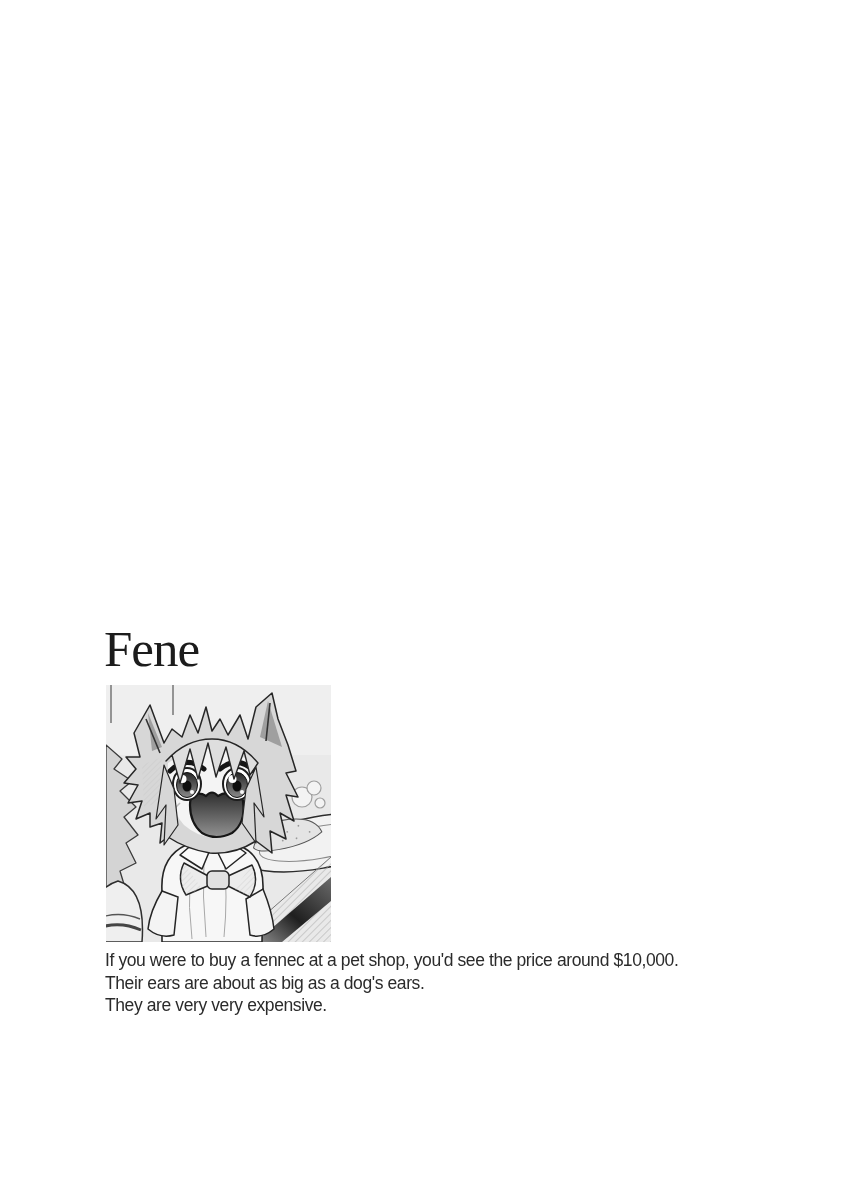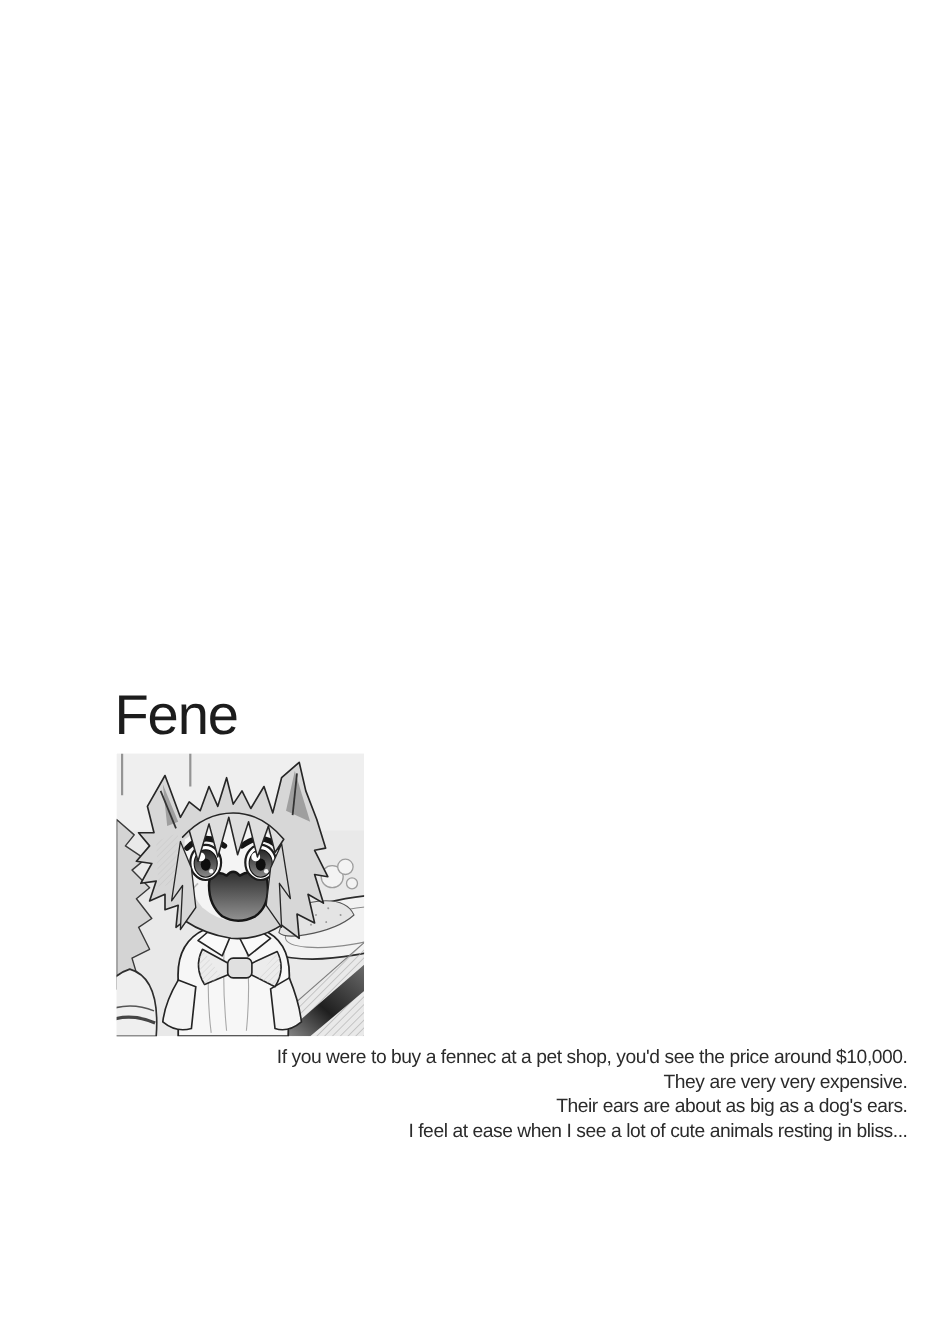--- a/index.html
+++ b/index.html
@@ -14,38 +14,37 @@
   }
   .title {
     position: absolute;
     left: 104px;
     top: 624px;
     font-size: 51px;
     font-weight: 500;
     letter-spacing: -1px;
     color: #1c1c1c;
     line-height: 1.0;
-    font-family: Liberation Sans, sans-serif;
+    font-family: Liberation Serif, serif;
   }
   .panel {
     position: absolute;
     left: 106px;
     top: 685px;
     width: 225px;
     height: 257px;
     line-height: 0;
   }
   .panel svg { display: block; }
   .notes {
     position: absolute;
     left: 105px;
     top: 949px;
     width: 720px;
     color: #2b2b2b;
-    text-align: right;
   }
   .note-line {
     font-size: 17.5px;
     letter-spacing: -0.4px;
     line-height: 22.5px;
     white-space: nowrap;
     color: #2b2b2b;
   }
 </style>
 </head>
@@ -189,18 +188,17 @@
                  L110,92 L102,58 L92,94 L84,64 L74,98 L66,70 Z" fill="#dedede" stroke="#262626" stroke-width="1.4" stroke-linejoin="round"></path>
 
         <path d="M58,80 L50,134 L60,120 L58,160 L72,140 L68,104 Z" fill="#d7d7d7" stroke="#262626" stroke-width="1.2" stroke-linejoin="round"></path>
         <path d="M150,82 L158,132 L148,118 L150,158 L136,138 L140,104 Z" fill="#d7d7d7" stroke="#262626" stroke-width="1.2" stroke-linejoin="round"></path>
       </g>
     </svg>
   </figure>
 
   <div class="notes">
     <div class="note-line">If you were to buy a fennec at a pet shop, you'd see the price around $10,000.</div>
+    <div class="note-line">Their ears are about as big as a dog's ears.</div>
     <div class="note-line">They are very very expensive.</div>
-    <div class="note-line">Their ears are about as big as a dog's ears.</div>
-    <div class="note-line">I feel at ease when I see a lot of cute animals resting in bliss...</div>
   </div>
 
 </div>
 
 </body></html>

